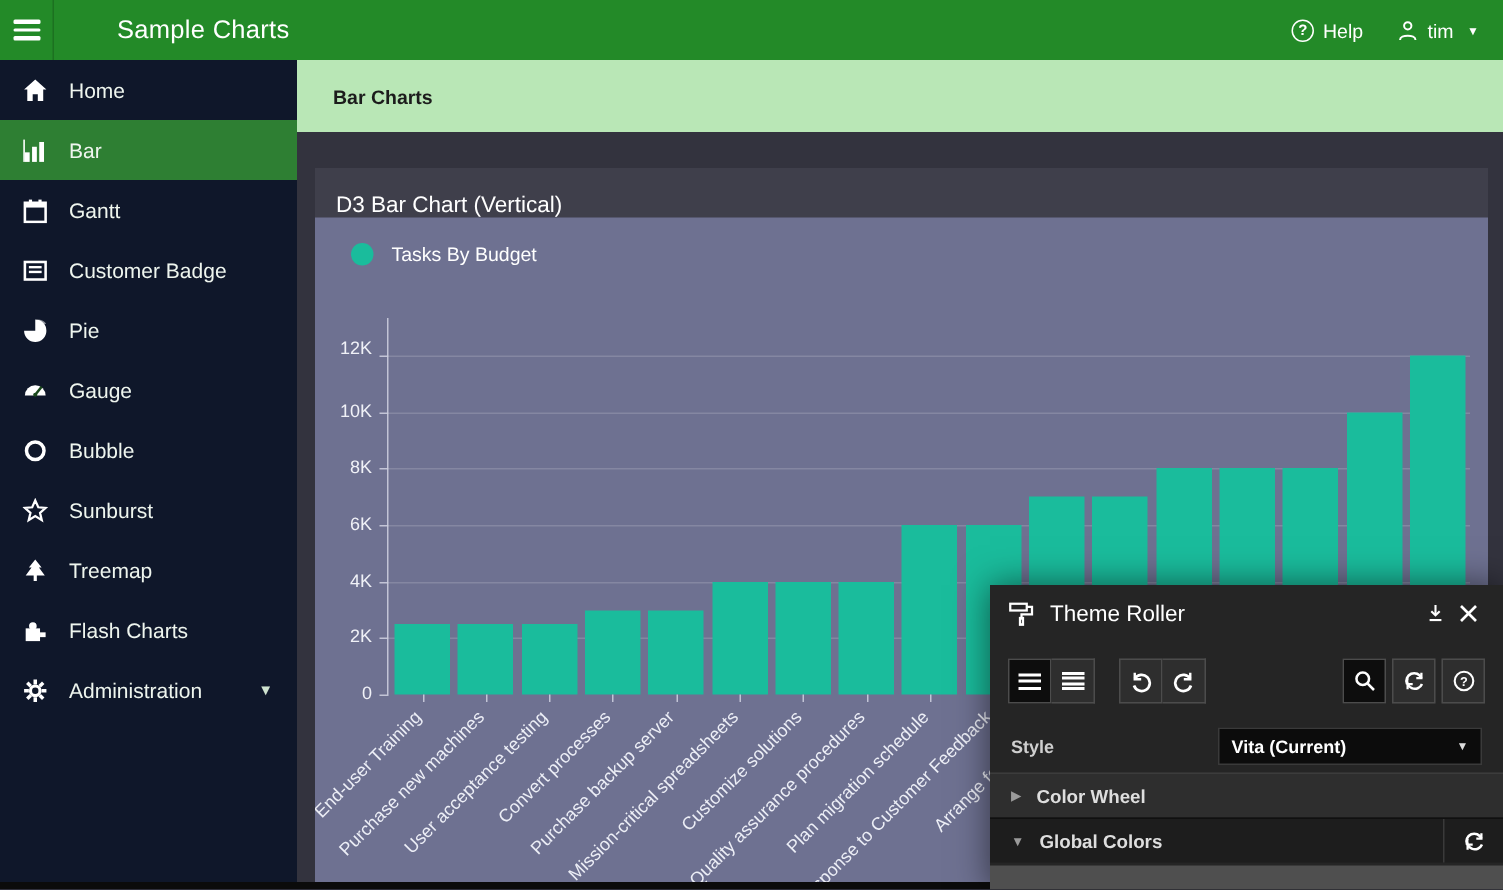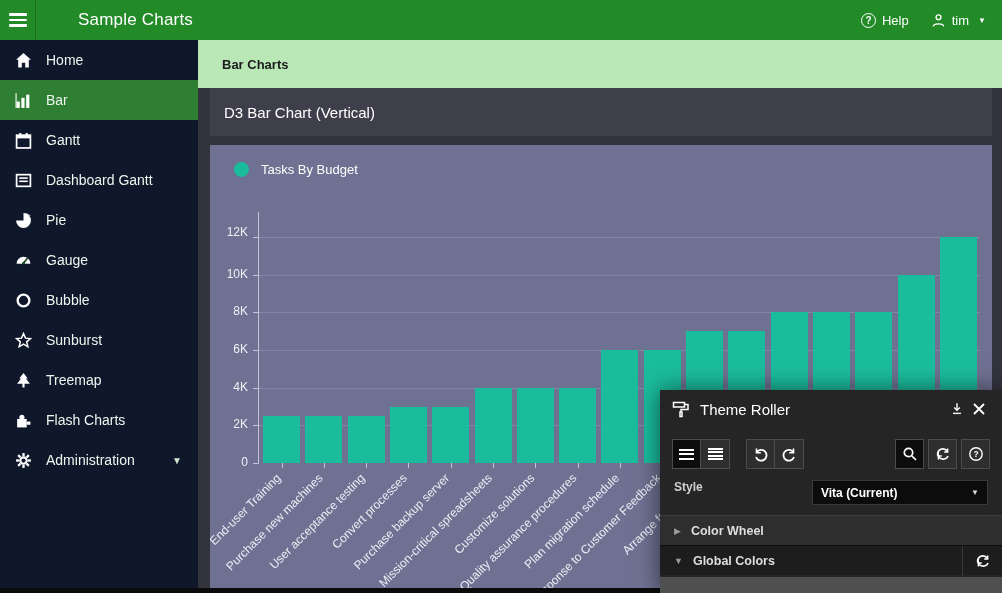--- a/index.html
+++ b/index.html
@@ -25,21 +25,21 @@
   .side-item .icon { width:46px; display:flex; justify-content:center; align-items:center; }
   .side-item svg { width:17px; height:17px; }
   .side-item .chev { position:absolute; right:16px; font-size:10px; color:#cfe3cf; }
 
   
   .breadcrumb { position:absolute; left:198px; top:40px; width:804px; height:48px; background:#b9e7b6; display:flex; align-items:center; }
   .breadcrumb span { margin-left:24px; font-size:13px; font-weight:700; color:#1c1c1c; }
 
   
   .main { position:absolute; left:198px; top:88px; width:804px; height:500px; background:#33333e; }
-  .card-header { position:absolute; left:12px; top:0; width:782px; height:48px; background:#3f3f4b; display:flex; align-items:center; }
+  .card-header { position:absolute; left:12px; top:24px; width:782px; height:48px; background:#3f3f4b; display:flex; align-items:center; }
   .card-header span { margin-left:14px; color:#fff; font-size:15px; }
   .chart-area { position:absolute; left:12px; top:57px; width:782px; height:443px; background:#6e7191; overflow:hidden; }
 
   
   .legend { position:absolute; left:24px; top:17px; display:flex; align-items:center; gap:12px; }
   .legend .dot { width:15px; height:15px; border-radius:50%; }
   .legend .lbl { color:#fff; font-size:13px; }
   .gridline { position:absolute; height:1px; background:rgba(255,255,255,.16); }
   .y-axis { position:absolute; width:1px; background:#c2c4d6; }
   .ytick { position:absolute; color:#f0f1f7; font-size:12px; text-align:right; width:40px; }
@@ -56,21 +56,21 @@
   .tr-header .spacer { flex:1; }
   .tr-hicon { width:22px; height:22px; display:flex; align-items:center; justify-content:center; cursor:pointer; }
   .tr-toolbar { height:52px; display:flex; align-items:center; padding:0 12px; gap:4px; }
   .tbtn { width:29px; height:30px; background:#2e2e2e; border:1px solid #4c4c4c; display:flex; align-items:center; justify-content:center; cursor:pointer; }
   .tbtn.pressed { background:#0d0d0d; }
   .tbtn svg { width:16px; height:16px; }
   .tgroup { display:flex; }
   .tgroup .tbtn + .tbtn { border-left:none; }
   .lines3 div { width:15px; height:2px; background:#fff; margin:2.5px 0; }
   .lines4 div { width:15px; height:1.6px; background:#fff; margin:1.9px 0; }
-  .tr-style-row { height:35px; display:flex; padding:0 14px; }
+  .tr-style-row { height:35px; display:flex; align-items:center; padding:0 14px; }
   .tr-style-row .slabel { font-size:12px; font-weight:700; color:#cfcfcf; }
   .tr-select { margin-left:auto; width:176px; height:25px; background:#0c0c0c; border:1px solid #3a3a3a; color:#fff; font-size:12px; font-weight:700; display:flex; align-items:center; padding:0 8px; cursor:pointer; }
   .tr-select .arrow { margin-left:auto; font-size:8px; color:#ddd; }
   .tr-section { height:30px; display:flex; align-items:center; padding:0 14px; font-size:12.5px; font-weight:700; color:#dedede; cursor:pointer; }
   .tr-section .tri { font-size:9px; color:#9a9a9a; margin-right:10px; }
   .sec-colorwheel { background:#2e2e2e; border-top:1px solid #3c3c3c; }
   .sec-global { background:#1d1d1d; border-top:1px solid #101010; position:relative; }
   .sec-global .right-btn { position:absolute; right:0; top:0; width:40px; height:100%; border-left:1px solid #3a3a3a; display:flex; align-items:center; justify-content:center; cursor:pointer; }
   .tr-bottom { position:absolute; left:0; bottom:0; width:100%; height:16px; background:#4f4f4f; }
 </style>
@@ -136,21 +136,21 @@
         <span>Gantt</span>
       </div>
       <div class="side-item">
         <span class="icon">
           <svg viewBox="0 0 16 16">
             <rect x="1.5" y="2.5" width="13" height="11" fill="none" stroke="#fff" stroke-width="1.6"></rect>
             <rect x="4" y="5" width="8" height="1.5" fill="#fff"></rect>
             <rect x="4" y="8" width="8" height="1.5" fill="#fff"></rect>
           </svg>
         </span>
-        <span>Dashboard Gantt</span>
+        <span>Customer Badge</span>
       </div>
       <div class="side-item">
         <span class="icon">
           <svg viewBox="0 0 16 16">
             <path d="M8 8 L8 1 A7 7 0 1 1 1 8 Z" fill="#fff"></path>
             <path d="M9.5 6.5 L14.8 3.4 A7 7 0 0 0 9.5 1 Z" fill="#fff" opacity=".55"></path>
           </svg>
         </span>
         <span>Pie</span>
       </div>

